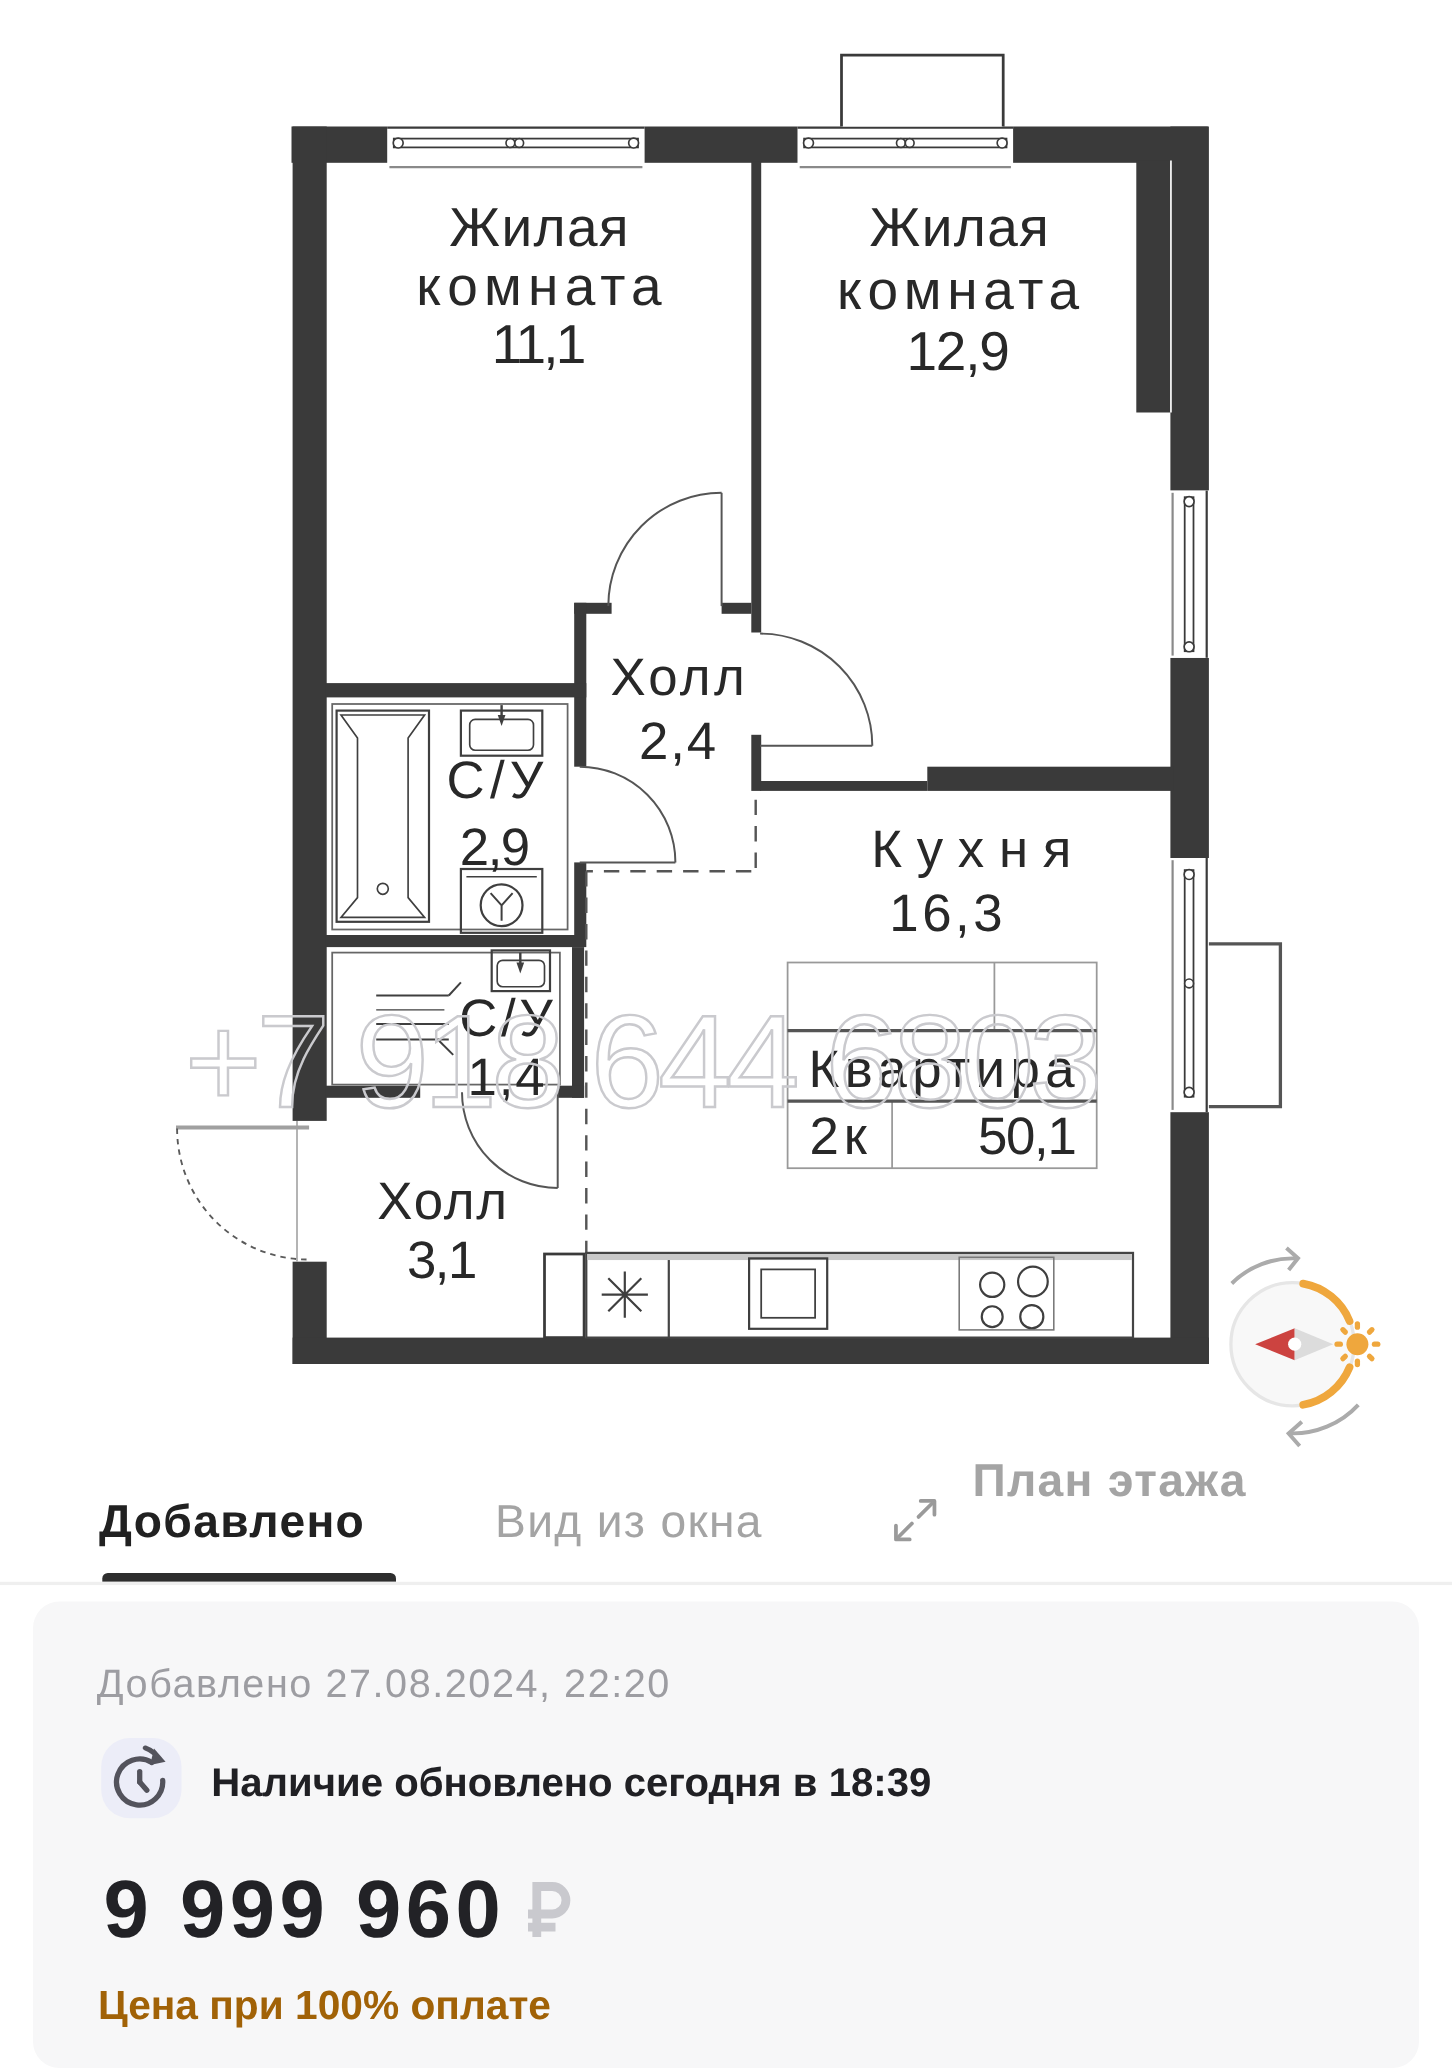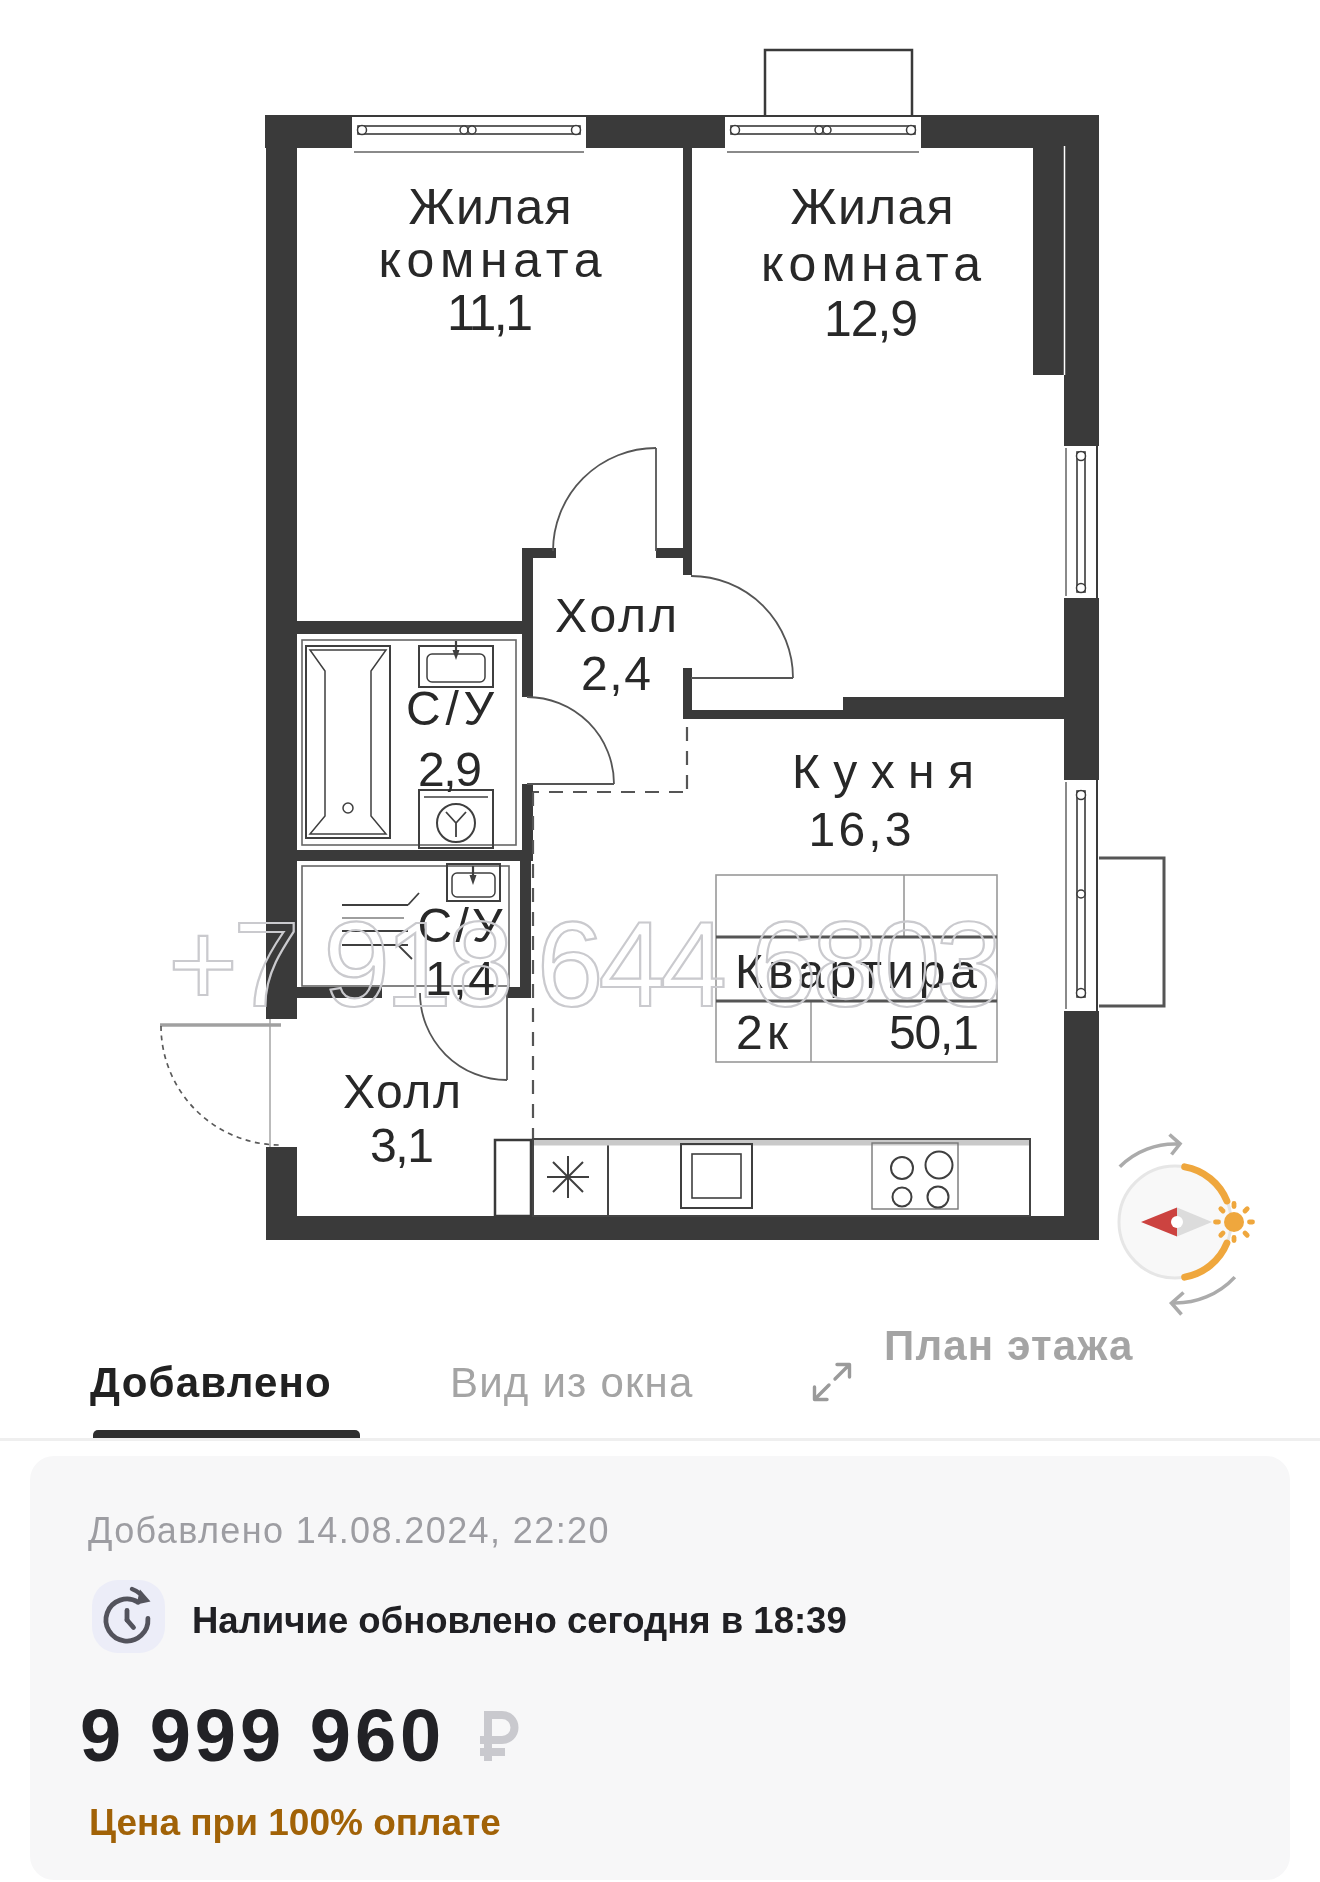--- a/index.html
+++ b/index.html
@@ -303,36 +303,36 @@
     <path d="M4.5,27 L4.5,39.5 L17,39.5"></path>
   </g>
 </svg>
 
 <div class="abs" style="left:884px;top:1322px;font-size:42px;font-weight:bold;letter-spacing:1.2px;color:#a4a4a4;">План этажа</div>
 
 <div class="abs" style="left:0;top:1438px;width:1320px;height:3px;background:#efefef;"></div>
 
 <div class="abs" style="left:30px;top:1456px;width:1260px;height:424px;background:#f7f7f8;border-radius:24px;"></div>
 
-<div class="abs" style="left:88px;top:1510px;font-size:36px;letter-spacing:1.4px;color:#9d9da2;">Добавлено 14.08.2024, 22:20</div>
+<div class="abs" style="left:88px;top:1510px;font-size:36px;letter-spacing:1.4px;color:#9d9da2;">Добавлено 27.08.2024, 22:20</div>
 
 <div class="abs" style="left:92px;top:1580px;width:73px;height:73px;background:#ecedf8;border-radius:26px;"></div>
 <svg class="abs" style="left:92px;top:1580px" width="73" height="73" viewBox="0 0 73 73">
   <g fill="none" stroke="#53535c" stroke-width="4.8" stroke-linecap="round">
     <path d="M55.9,38.5 A21,21 0 1 1 46.1,22.2"></path>
     <path d="M40,9 A25,25 0 0 1 48.5,14" stroke-width="4.4"></path>
     <line x1="35" y1="40" x2="35" y2="30.5"></line>
     <line x1="35" y1="40" x2="41.5" y2="47.5"></line>
   </g>
   <polygon points="48,9.5 58.5,21.5 44.5,24.5" fill="#53535c"></polygon>
 </svg>
 
 <div class="abs" style="left:192px;top:1600px;font-size:36.5px;font-weight:bold;color:#202024;text-align:right;">Наличие обновлено сегодня в 18:39</div>
 
-<div class="abs" style="left:80px;top:1693px;font-size:74px;font-weight:bold;letter-spacing:4px;color:#222226;">9 999 960</div>
+<div class="abs" style="left:94px;top:1693px;font-size:74px;font-weight:bold;letter-spacing:4px;color:#222226;">9 999 960</div>
 
 <svg class="abs" style="left:477px;top:1711px" width="44" height="50" viewBox="0 0 44 50">
   <g fill="none" stroke="#c9c9ce" stroke-width="8">
     <path d="M11,50 L11,4 L25,4 A12.5,12.5 0 0 1 25,29 L3,29"></path>
     <line x1="3" y1="41" x2="28" y2="41"></line>
   </g>
 </svg>
 
 <div class="abs" style="left:89px;top:1802px;font-size:37px;font-weight:bold;color:#a16207;">Цена при 100% оплате</div>
 

